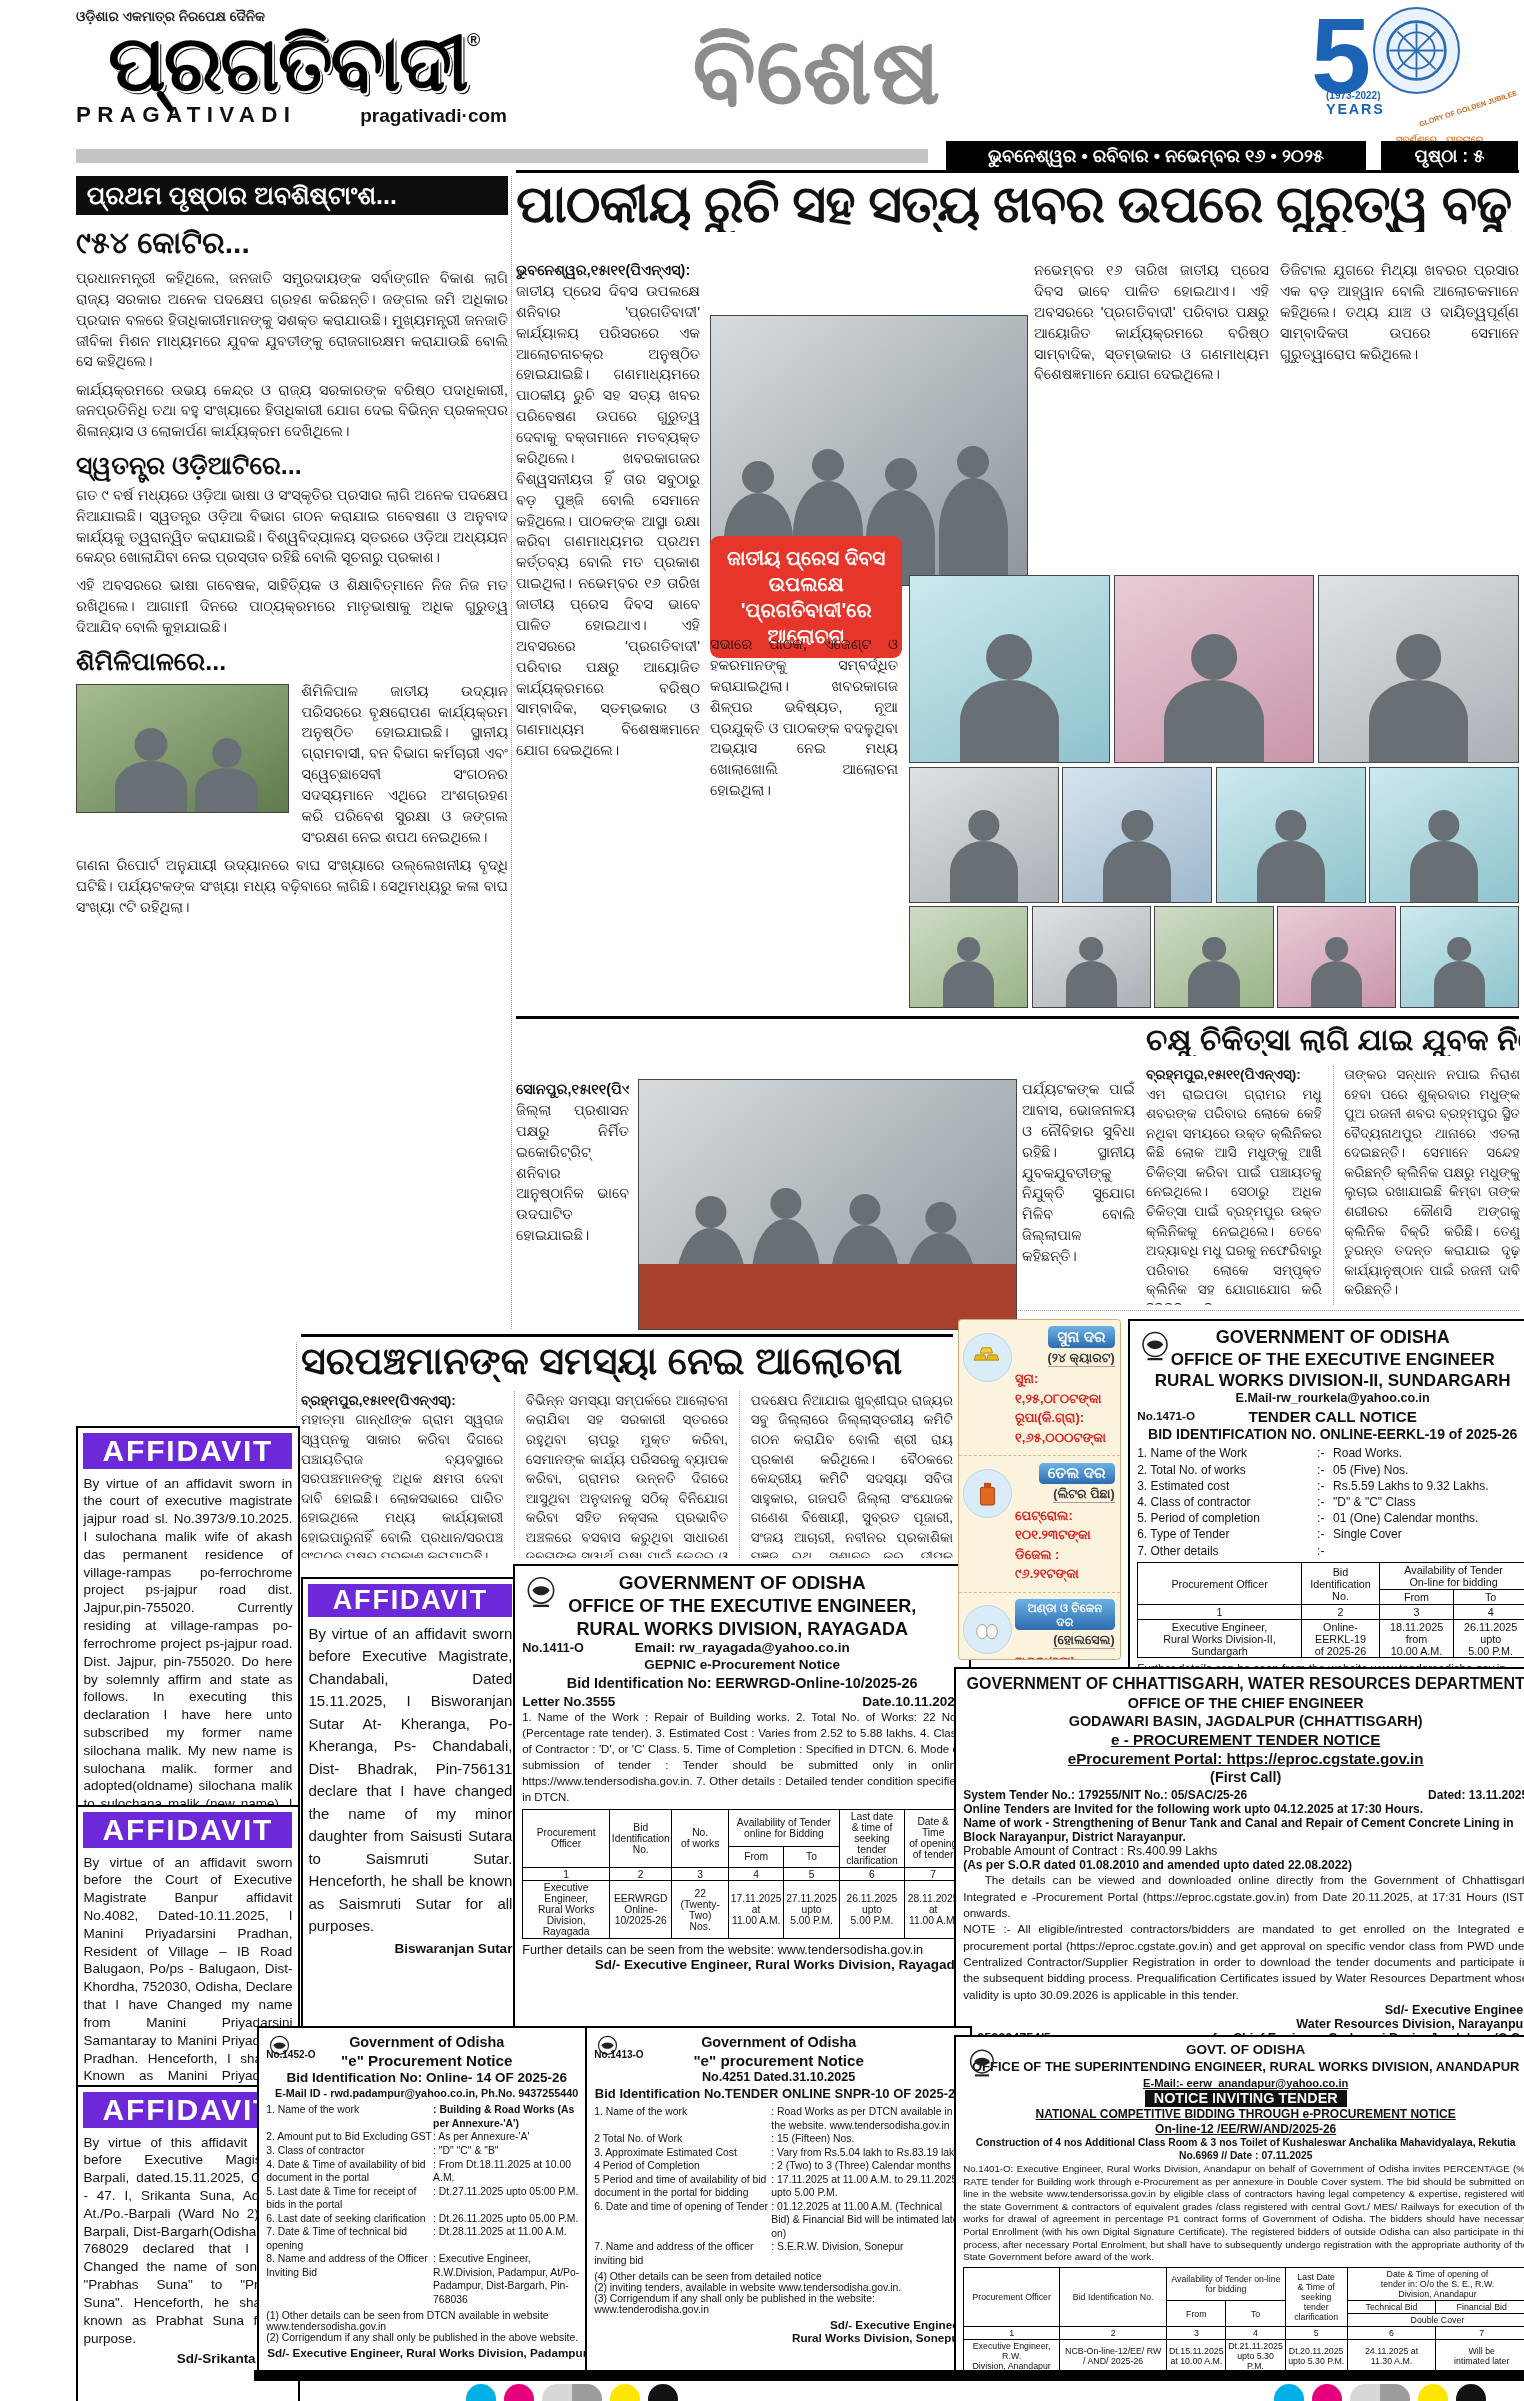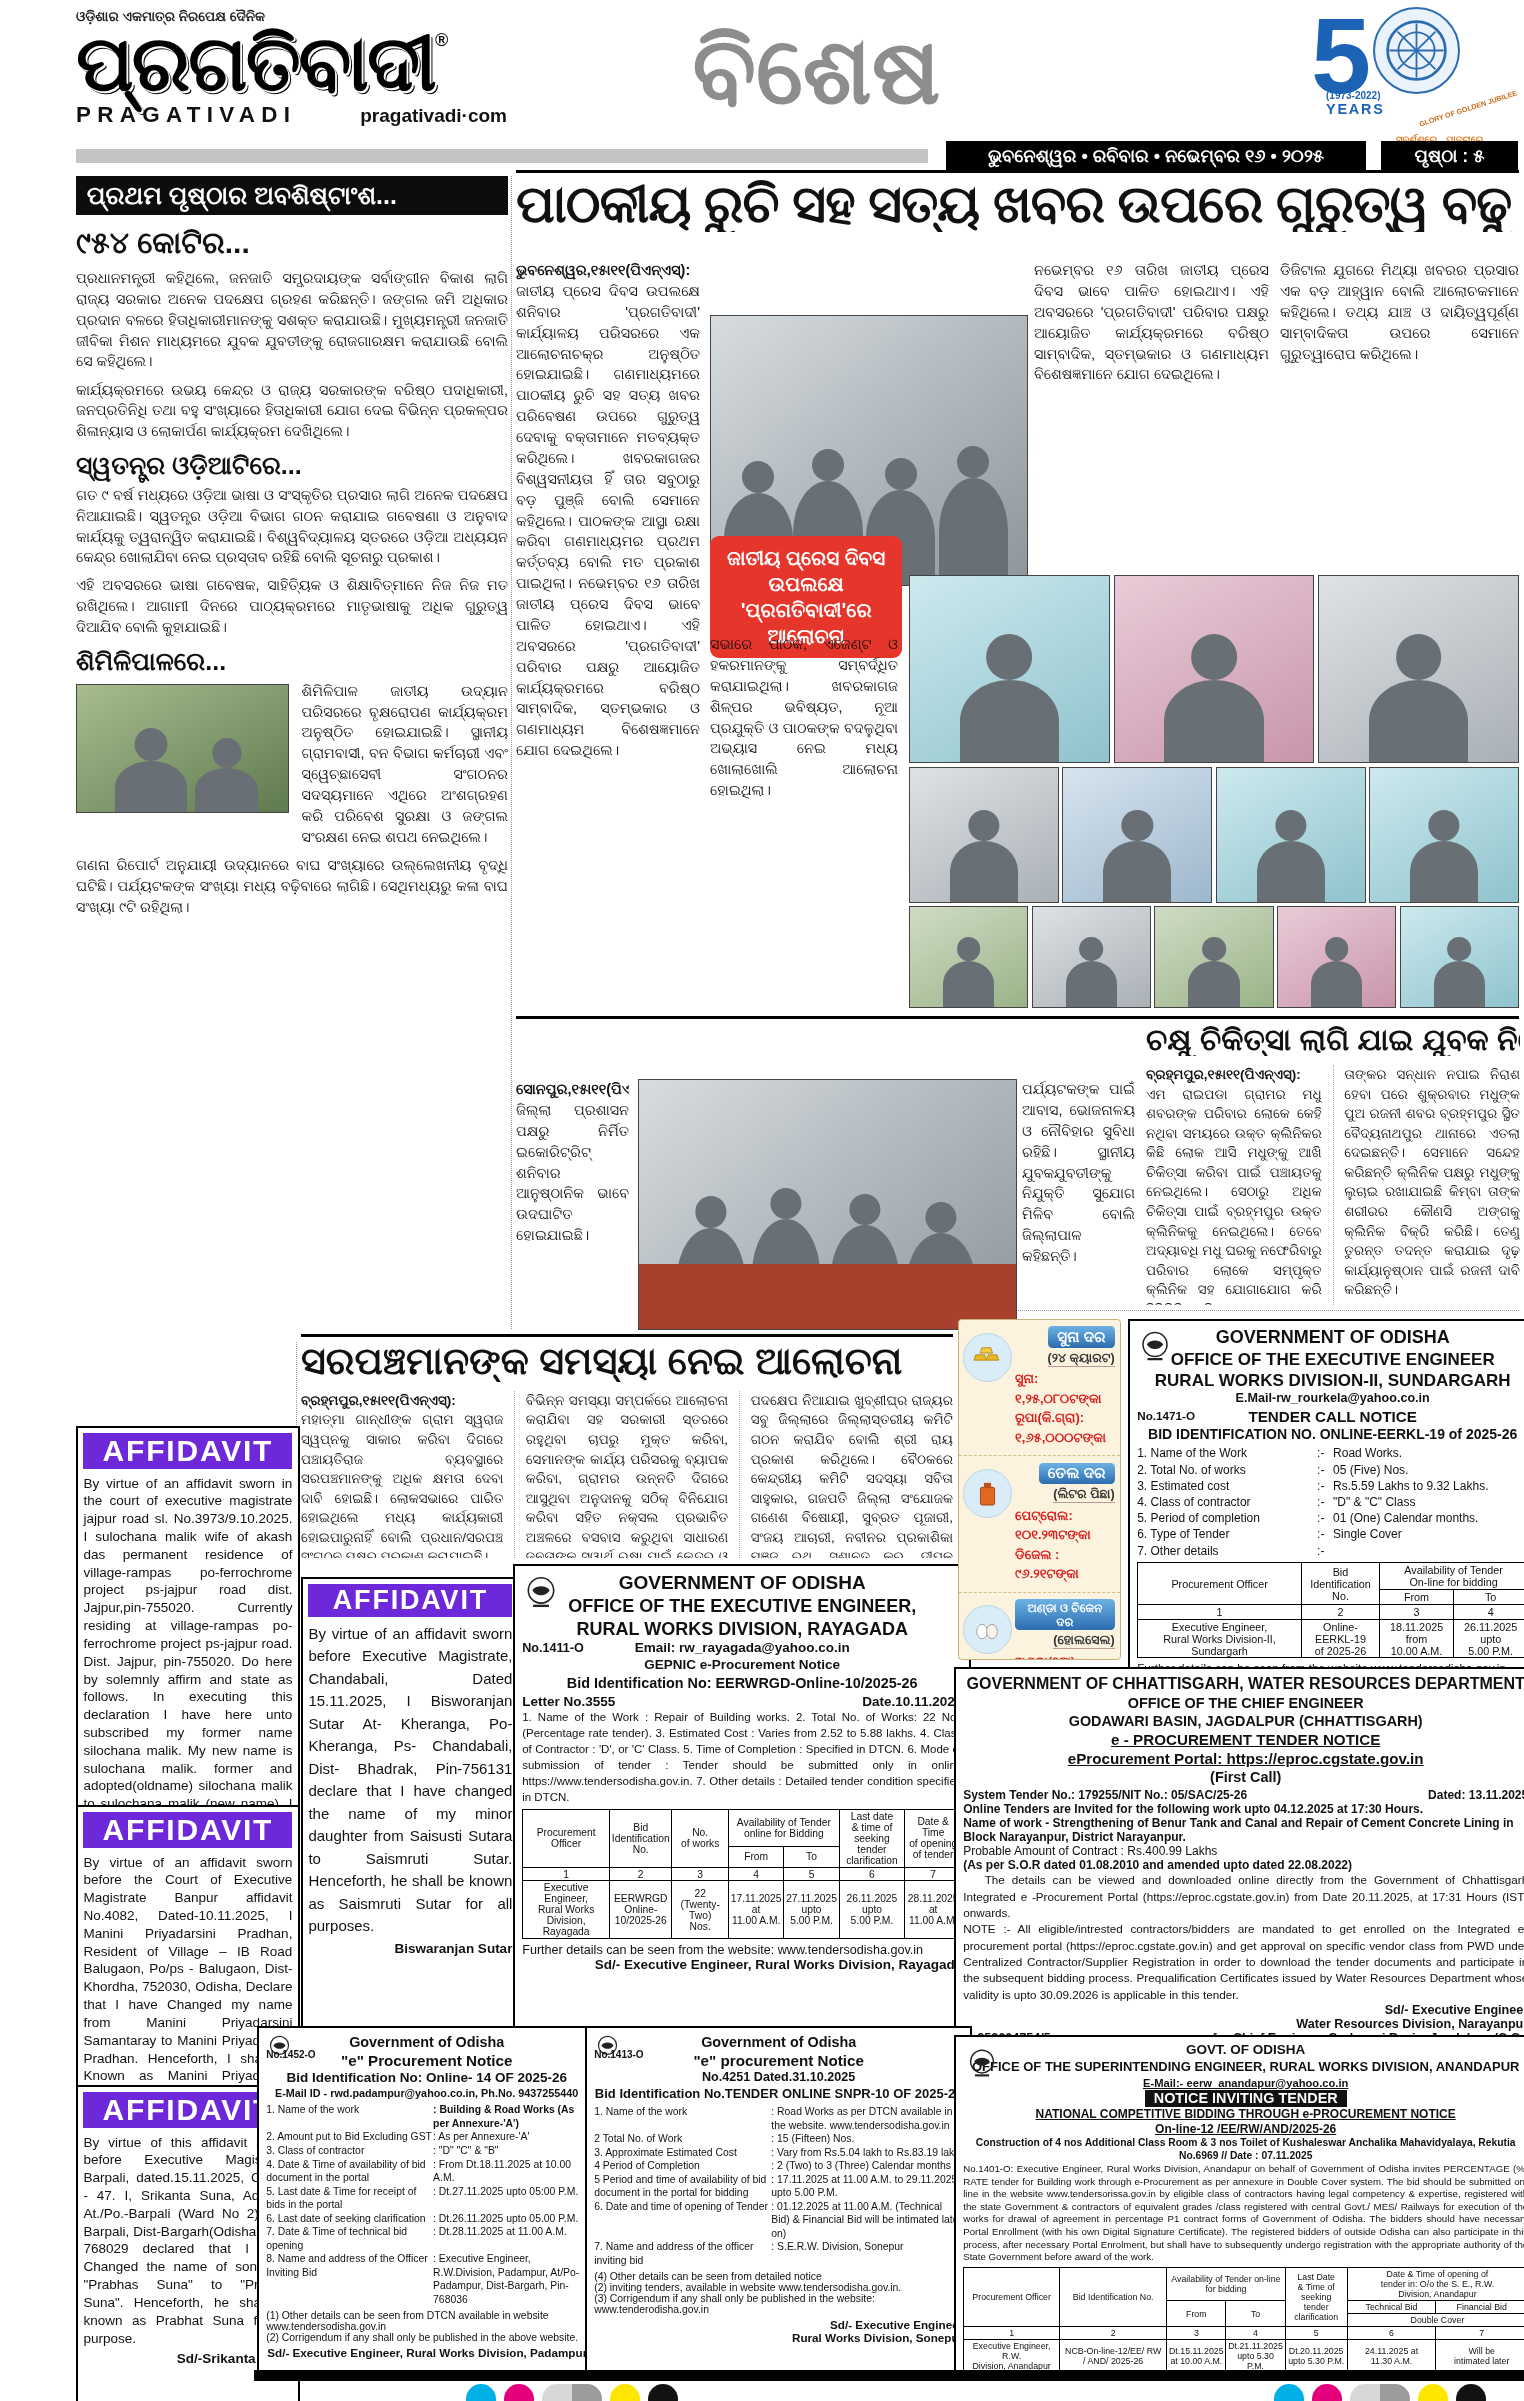--- a/index.html
+++ b/index.html
@@ -6,21 +6,21 @@
   .page{position:relative;width:1525px;height:2401px;background:#fff;margin:0 auto;
         font-family:"Liberation Sans","DejaVu Sans",sans-serif;color:#111;overflow:hidden;}
   .abs{position:absolute;}
   .b{font-weight:bold;}
   .ctr{text-align:center;}
   .jbody{font-size:14.4px;line-height:1.45;text-align:justify;overflow:hidden;}
   .small-j{font-size:12.6px;line-height:1.4;text-align:justify;overflow:hidden;}
   
   .tagline{font-size:13.5px;font-weight:bold;color:#222;}
   .logo-odia{font-size:77px;font-weight:900;letter-spacing:-1.8px;line-height:1.0;color:#000;
-             text-shadow:1.8px 1.8px 0 #fff,2.7px 2.7px 0 #000;}
+             text-shadow:1.8px 1.8px 0 #fff,2.7px 2.7px 0 #000;margin-left:32px;}
   .logo-row{display:flex;justify-content:space-between;align-items:baseline;width:431px;}
   .logo-en{font-size:22.4px;font-weight:900;letter-spacing:6.3px;}
   .logo-web{font-size:19px;font-weight:900;}
   .edition{font-size:93px;font-weight:900;color:#8d8d8d;line-height:1;}
   .datebox{background:#000;color:#fff;font-weight:bold;font-size:18px;display:flex;
            align-items:center;justify-content:center;}
   .graybar{background:#c4c4c4;}
   .anniv-five{font-size:108px;font-weight:900;color:#1c63b5;line-height:.9;}
   .anniv-txt{font-size:10px;font-weight:bold;color:#1c63b5;}
   .anniv-glory{font-size:7.2px;font-weight:bold;color:#c96a1c;transform:rotate(-18deg);}

